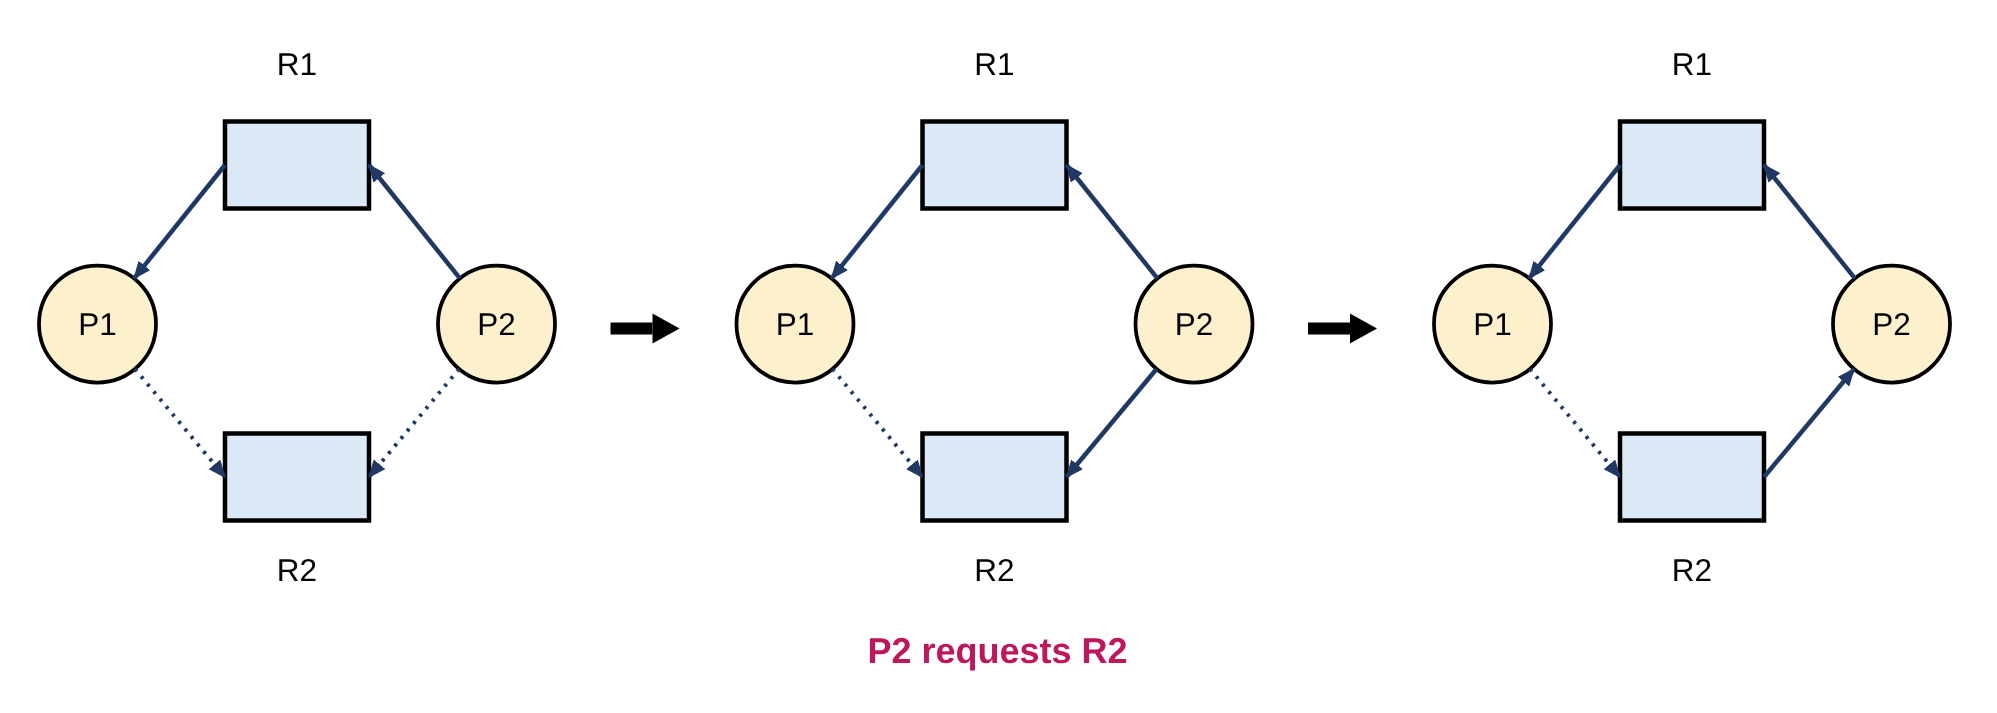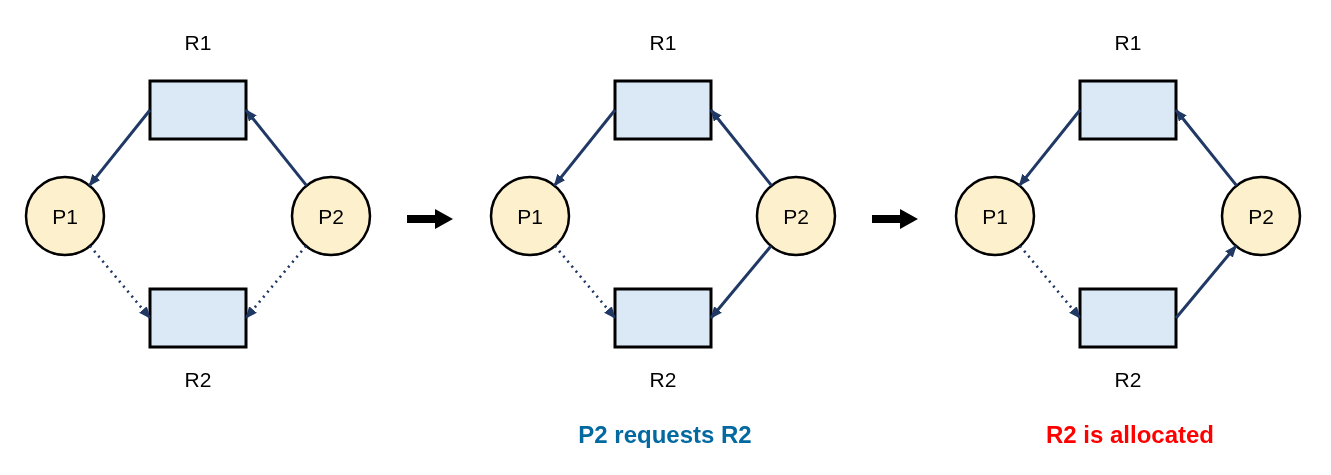--- a/index.html
+++ b/index.html
@@ -66,21 +66,21 @@
         <text x="331" y="223.5" text-anchor="middle" font-size="21" fill="#000000">P2</text>
         <rect x="150" y="81" width="96" height="58" fill="#dbe8f6" stroke="#000000" stroke-width="3"></rect>
         <text x="198" y="50" text-anchor="middle" font-size="21" fill="#000000">R1</text>
         <rect x="150" y="289" width="96" height="58" fill="#dbe8f6" stroke="#000000" stroke-width="3"></rect>
         <text x="198" y="387" text-anchor="middle" font-size="21" fill="#000000">R2</text>
         <line x1="150" y1="110" x2="89.39809520138016" y2="185.57414010180827" stroke="#1f3864" stroke-width="3" marker-end="url(#ah1)"></line>
         <line x1="306.60190479861984" y1="185.57414010180827" x2="246" y2="110" stroke="#1f3864" stroke-width="3" marker-end="url(#ah1)"></line>
         <line x1="89.96719158691471" y1="245.96062990429766" x2="150" y2="318" stroke="#1f3864" stroke-width="2.6" marker-end="url(#ah1)" stroke-dasharray="2 4.5"></line>
         <line x1="306.03280841308526" y1="245.96062990429766" x2="246" y2="318" stroke="#1f3864" stroke-width="3" marker-end="url(#ah1)"></line>
       </svg>
-      <div class="caption" style="color: #0369a1;">P2 requests R2</div>
+      <div class="caption" style="color: #be185d;">P2 requests R2</div>
     </div>
     <div class="between">
       <svg width="65" height="40" class="step-arrow-svg">
         <rect x="7" y="16" width="28" height="8" fill="#000000"></rect>
         <polygon points="35,10 53,20 35,30" fill="#000000"></polygon>
       </svg>
     </div>
     <div class="panel">
       <svg width="400" height="400" viewBox="0 0 400 400" class="diagram-svg">
         <defs>
@@ -94,15 +94,14 @@
         <text x="331" y="223.5" text-anchor="middle" font-size="21" fill="#000000">P2</text>
         <rect x="150" y="81" width="96" height="58" fill="#dbe8f6" stroke="#000000" stroke-width="3"></rect>
         <text x="198" y="50" text-anchor="middle" font-size="21" fill="#000000">R1</text>
         <rect x="150" y="289" width="96" height="58" fill="#dbe8f6" stroke="#000000" stroke-width="3"></rect>
         <text x="198" y="387" text-anchor="middle" font-size="21" fill="#000000">R2</text>
         <line x1="150" y1="110" x2="89.39809520138016" y2="185.57414010180827" stroke="#1f3864" stroke-width="3" marker-end="url(#ah2)"></line>
         <line x1="306.60190479861984" y1="185.57414010180827" x2="246" y2="110" stroke="#1f3864" stroke-width="3" marker-end="url(#ah2)"></line>
         <line x1="89.96719158691471" y1="245.96062990429766" x2="150" y2="318" stroke="#1f3864" stroke-width="2.6" marker-end="url(#ah2)" stroke-dasharray="2 4.5"></line>
         <line x1="246" y1="318" x2="306.03280841308526" y2="245.96062990429766" stroke="#1f3864" stroke-width="3" marker-end="url(#ah2)"></line>
       </svg>
-      <div class="caption" style="color: rgb(255, 0, 0);">R2 is allocated</div>
     </div>
   </div>
 
 </body></html>

